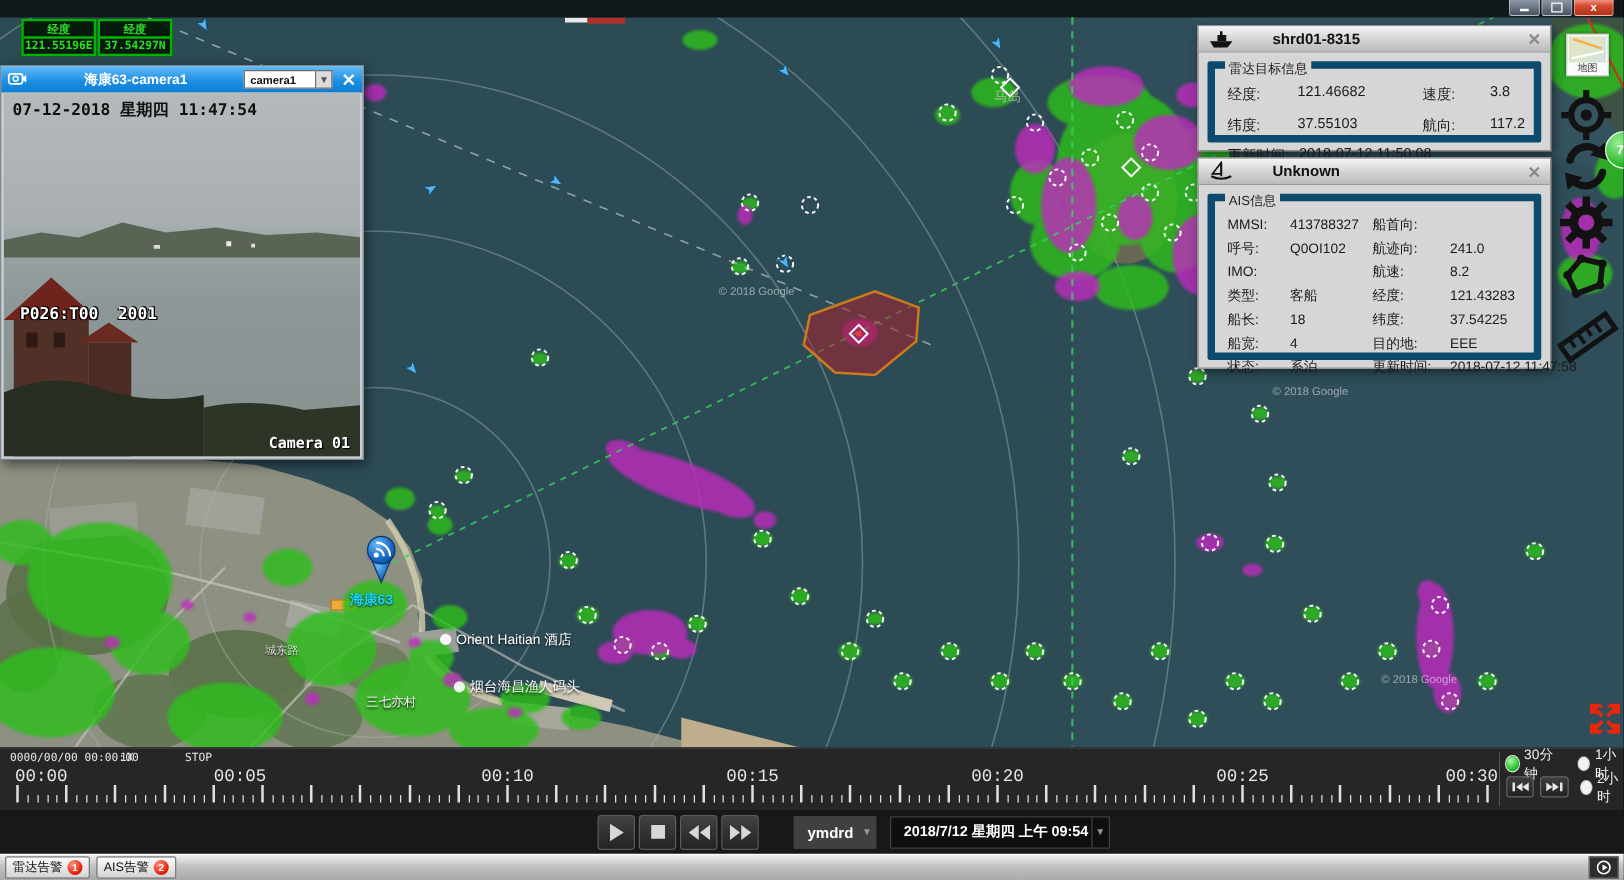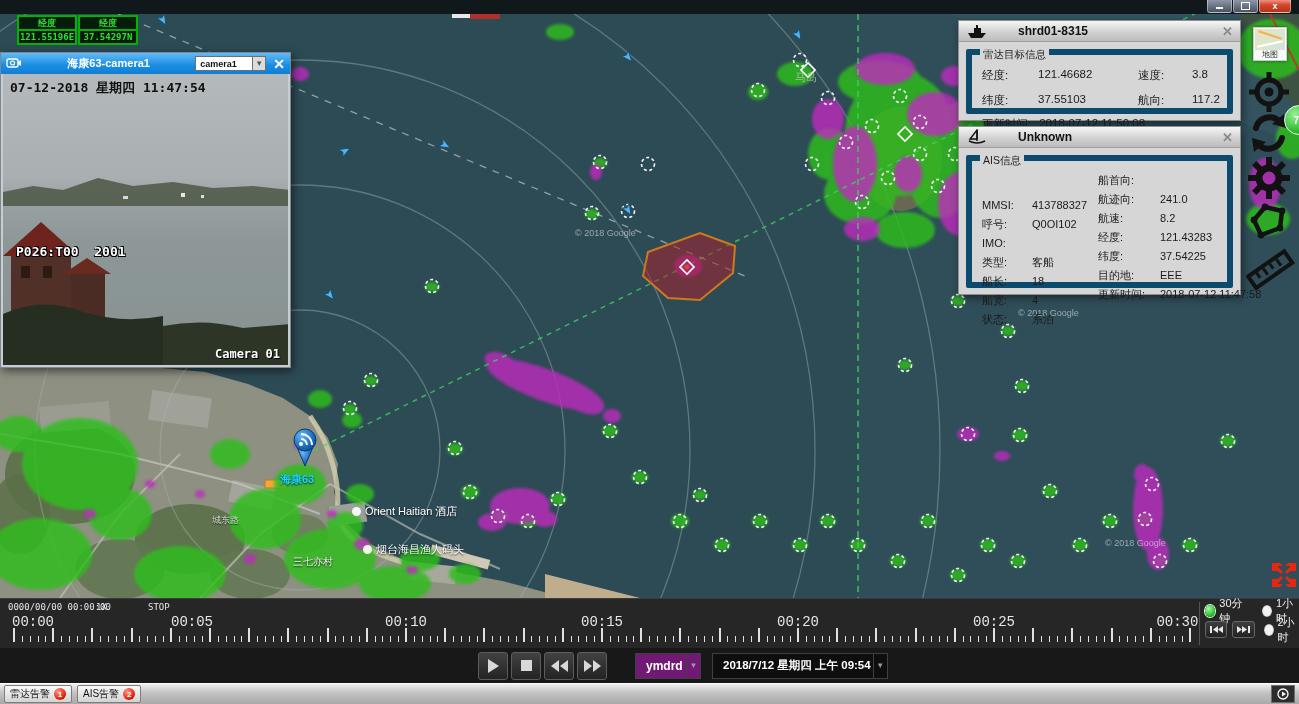--- a/index.html
+++ b/index.html
@@ -68,21 +68,21 @@
   .panel-titlebar{height:21px;background:linear-gradient(#f6f6f6,#d2d2d2 55%,#bcbcbc);border-bottom:1px solid #9e9e9e;
     display:flex;align-items:center;padding:0 7px;box-sizing:border-box;}
   .panel-title{font-size:12px;font-weight:bold;color:#111;margin-left:30px;}
   .panel-close{margin-left:auto;color:#8a8a8a;font-size:13px;font-weight:bold;line-height:13px;}
   .groupbox{position:absolute;left:7px;right:7px;top:28px;bottom:6px;border:6px solid #0c4a6e;border-radius:2px;}
   .groupbox-label{position:absolute;top:-7px;left:8px;background:#d6d6d6;padding:0 3px;font-size:10.5px;color:#222;}
   .radar-fields{display:grid;grid-template-columns:56px 100px 54px 1fr;row-gap:10px;
     padding:13px 6px 0 10px;font-size:11.5px;color:#1a1a1a;}
   .radar-update{padding:9px 0 0 10px;font-size:11.5px;color:#1a1a1a;display:flex;gap:8px;}
   .ais-cols{display:flex;padding:12px 4px 0 10px;font-size:11px;color:#1a1a1a;}
-  .ais-col-left{width:116px;flex:0 0 auto;margin-top:25px;}
+  .ais-col-left{width:116px;flex:0 0 auto;}
   .ais-col-right{flex:1;}
   .ais-row{display:flex;height:19px;line-height:14px;white-space:nowrap;}
   .ais-row .lbl{flex:0 0 auto;}
   .ais-col-left .lbl{width:50px;}
   .ais-col-right .lbl{width:62px;}
 
   
   .map-btn{position:absolute;left:1253px;top:13px;width:32px;height:32px;background:#fff;border:1px solid #ccc;
     box-shadow:0 0 3px rgba(0,0,0,.5);z-index:47;}
   .map-thumb{position:absolute;inset:1px;background:linear-gradient(135deg,#e8e0c8 0%,#dce6c8 40%,#cfe0ef 100%);}
@@ -123,21 +123,21 @@
   .controls{position:absolute;top:648px;left:0;width:1299px;height:35px;background:#181818;
     display:flex;align-items:center;z-index:50;}
   .controls-inner{display:flex;align-items:center;margin-left:478px;gap:3px;}
   .pb-btn{width:30px;height:28px;background:linear-gradient(#424242,#232323);border:1px solid #5c5c5c;
     border-radius:3px;display:flex;align-items:center;justify-content:center;box-sizing:border-box;}
   .tri-r{width:0;height:0;border-left:11px solid #d8d8d8;border-top:7px solid transparent;border-bottom:7px solid transparent;}
   .sq{width:11px;height:11px;background:#d8d8d8;}
   .dbl{display:flex;gap:1px;}
   .tri-s-l{width:0;height:0;border-right:8px solid #d8d8d8;border-top:6px solid transparent;border-bottom:6px solid transparent;}
   .tri-s-r{width:0;height:0;border-left:8px solid #d8d8d8;border-top:6px solid transparent;border-bottom:6px solid transparent;}
-  .pb-select{margin-left:25px;width:66px;height:26px;background:#701a75;border:1px solid #404040;color:#fff;
+  .pb-select{margin-left:25px;width:66px;height:26px;background:#404040;border:1px solid #404040;color:#fff;
     font-weight:bold;font-size:12px;display:flex;align-items:center;padding-left:10px;box-sizing:border-box;position:relative;}
   .pb-arrow{position:absolute;right:0;top:0;bottom:0;width:13px;border-left:1px solid #404040;
     display:flex;align-items:center;justify-content:center;color:#999;font-size:8px;}
   .pb-datetime{margin-left:8px;height:26px;background:#0e0e0e;border:1px solid #404040;color:#fff;font-weight:bold;
     font-size:11.5px;display:flex;align-items:center;padding:0 16px 0 10px;box-sizing:border-box;position:relative;white-space:nowrap;}
 
   
   .taskbar{position:absolute;top:683px;left:0;width:1299px;height:21px;
     background:linear-gradient(#f0f0f0,#c2c2c2 45%,#a9a9a9);border-top:1px solid #fdfdfd;
     display:flex;align-items:center;padding:0 4px;box-sizing:border-box;z-index:50;}

